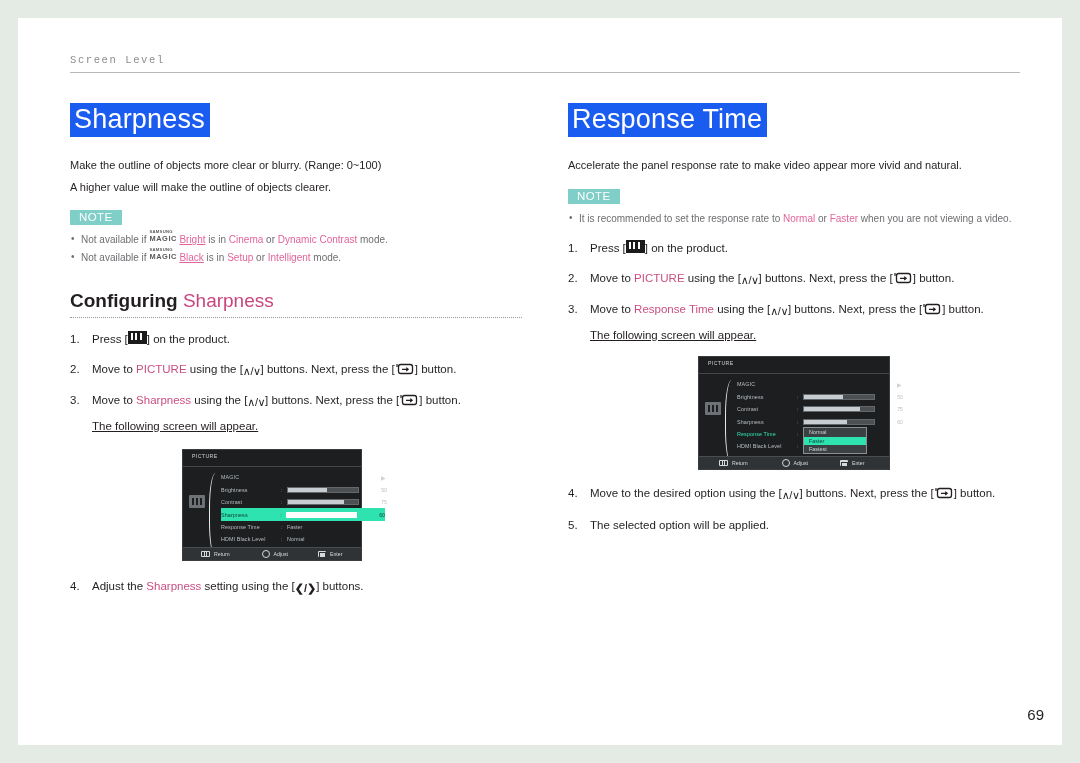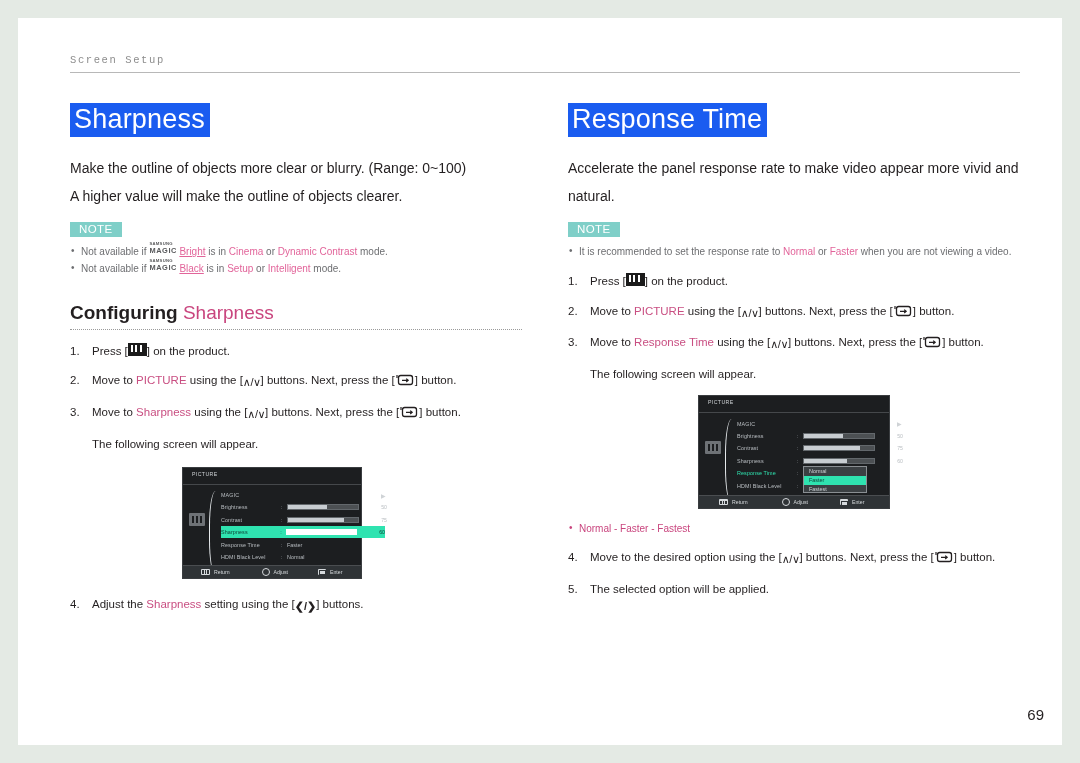--- a/index.html
+++ b/index.html
@@ -34,21 +34,21 @@
   
   .sect-title{
     display:inline-block;
     background:#1a5cf0;color:#ffffff;
     font-size:27px;line-height:1.05;
     padding:2px 5px 4px 4px;
     letter-spacing:0.2px;
     font-weight:400;
   }
 
-  .intro{font-size:14px;color:#231f20;margin-top:18px;line-height:1.95;}
+  .intro{font-size:11px;color:#231f20;margin-top:18px;line-height:1.95;}
 
   
   .note-badge{
     display:inline-block;background:#7fcfc8;color:#ffffff;
     font-size:11.5px;padding:1px 9px 2px 9px;margin-top:12px;
     letter-spacing:0.4px;
   }
   .note-list{margin:6px 0 0 0;padding:0;list-style:none;}
   .note-list li{
     font-size:10px;color:#6d6e71;line-height:1.75;
@@ -81,21 +81,21 @@
   
   ol.steps{margin:12px 0 0 0;padding:0;list-style:none;counter-reset:st;}
   ol.steps > li{
     font-size:11.5px;color:#231f20;line-height:1.6;
     padding-left:22px;position:relative;margin-bottom:11px;
   }
   ol.steps > li:before{
     counter-increment:st;content:counter(st) ".";
     position:absolute;left:0;top:0;color:#231f20;
   }
-  .sub{display:block;margin-top:11px;}
+  .sub{display:block;margin-top:5px;text-decoration:underline;}
 
   
   .ic-menu{
     display:inline-block;width:17px;height:11px;background:#1b1b1b;
     vertical-align:-1px;position:relative;border:1px solid #1b1b1b;
   }
   .ic-menu i{position:absolute;top:1px;width:2px;height:7px;background:#fff;display:block;}
   .ic-menu i:nth-child(1){left:2px;}
   .ic-menu i:nth-child(2){left:6.5px;}
   .ic-menu i:nth-child(3){left:11px;}
@@ -182,21 +182,21 @@
     position:absolute;right:18px;bottom:22px;
     font-size:15px;color:#231f20;
   }
 </style>
 </head>
 <body>
 
 <div class="page">
   <div class="content">
 
-    <div class="runhead">Screen Setup</div>
+    <div class="runhead">Screen Level</div>
     <div class="runrule"></div>
 
     <div class="cols">
 
       <div class="col">
 
         <div class="sect-title">Sharpness</div>
 
         <div class="intro">
           <div>Make the outline of objects more clear or blurry. (Range: 0~100)</div>
@@ -411,21 +411,20 @@
               </span>
             <span class="bb" style="margin-left:32px;">
                 <span class="mini-ent g">
                   <b></b>
                 </span>
                 <span>Enter</span>
               </span>
           </div>
         </div>
 
-        <div class="opts">Normal - Faster - Fastest</div>
 
         <ol class="steps" style="counter-reset:st 3;margin-top:14px;">
           <li>Move to the desired option using the [<span class="ic-ud">∧/∨</span>] buttons. Next, press the [<span class="ic-enter"><svg viewBox="0 0 20 12" width="20" height="12">
                   <rect x="3.5" y="1.5" width="14" height="9" rx="2.2" fill="none" stroke="#231f20" stroke-width="1.3"></rect>
                   <path d="M7 6.3 H13 M11.2 4.6 L13.2 6.3 L11.2 8" fill="none" stroke="#231f20" stroke-width="1.2"></path>
                   <path d="M2 1 v3" stroke="#231f20" stroke-width="1.2"></path>
                 </svg></span>] button.</li>
           <li>The selected option will be applied.</li>
         </ol>
 

